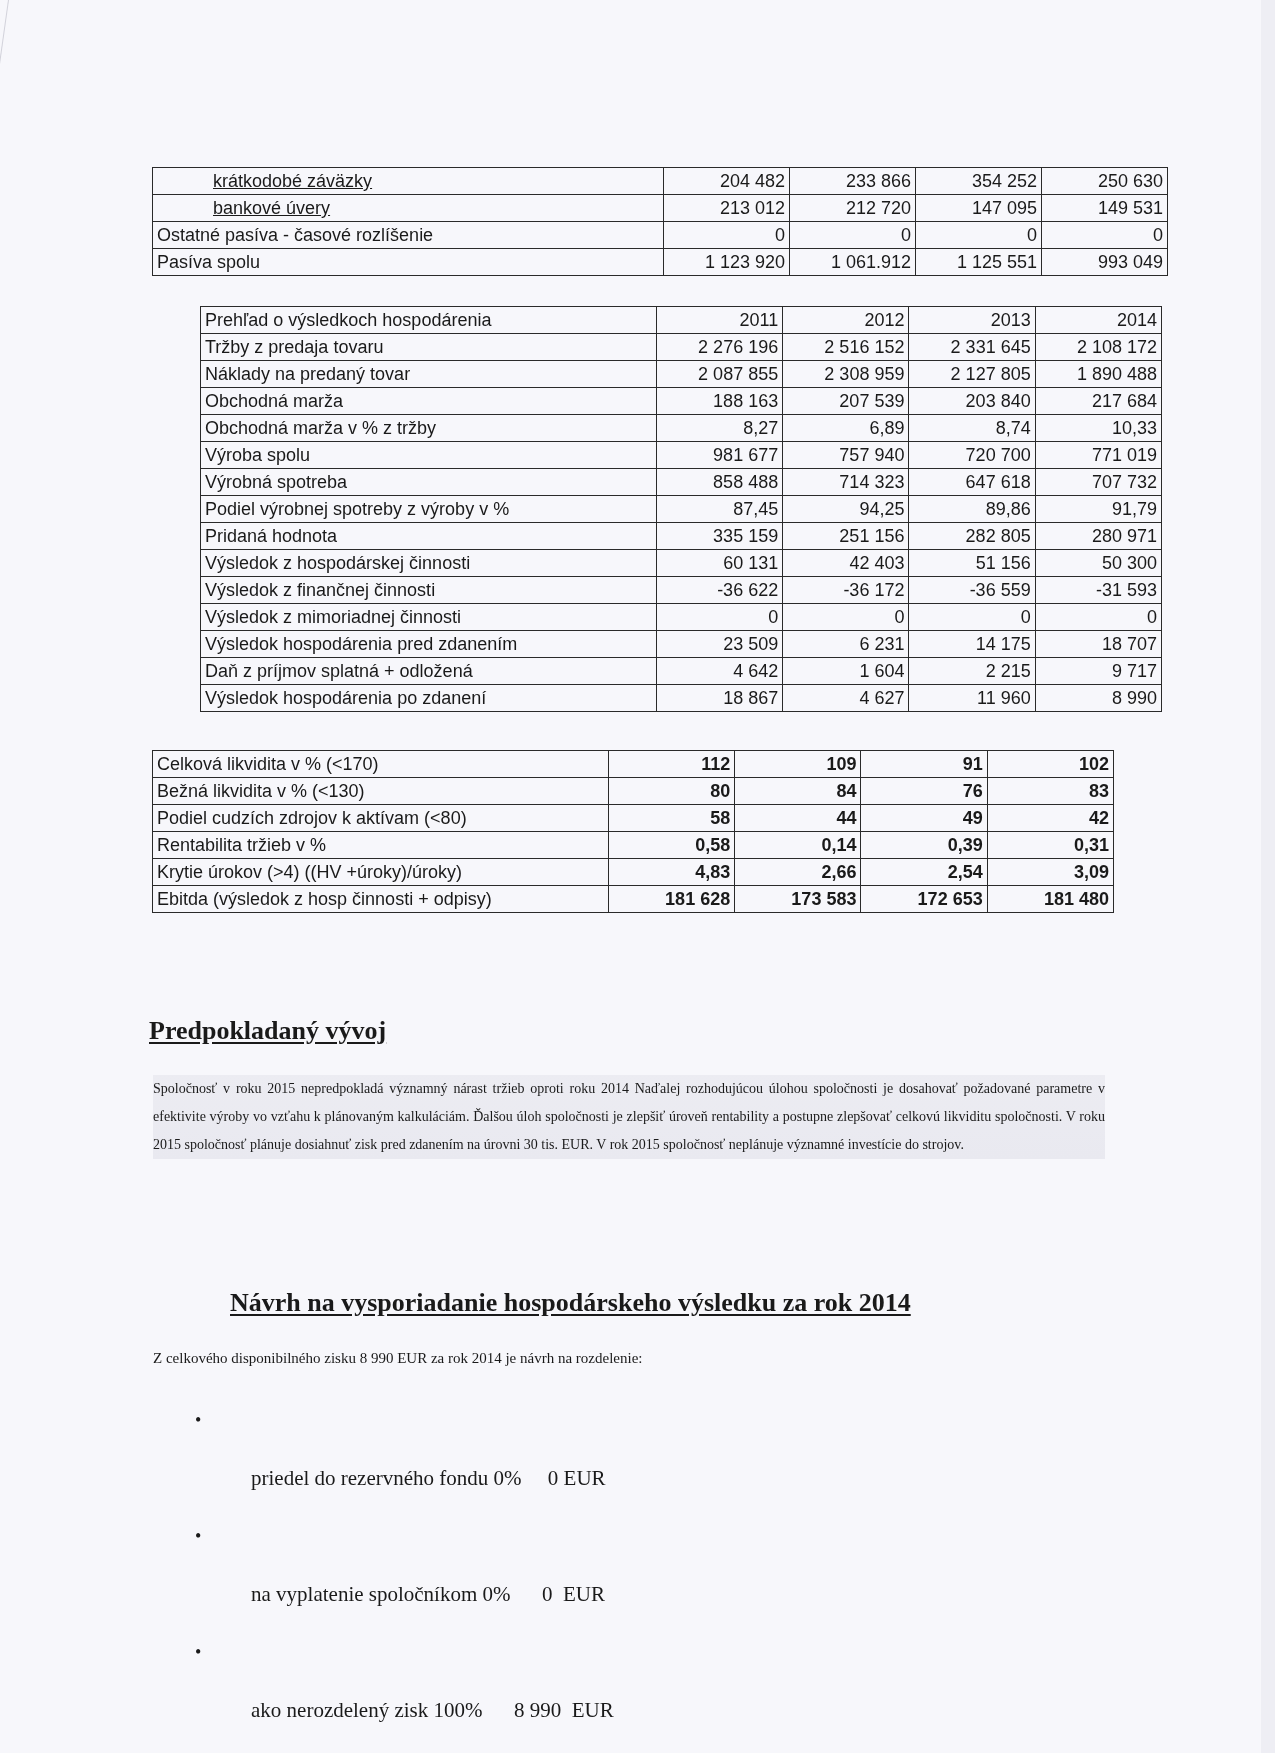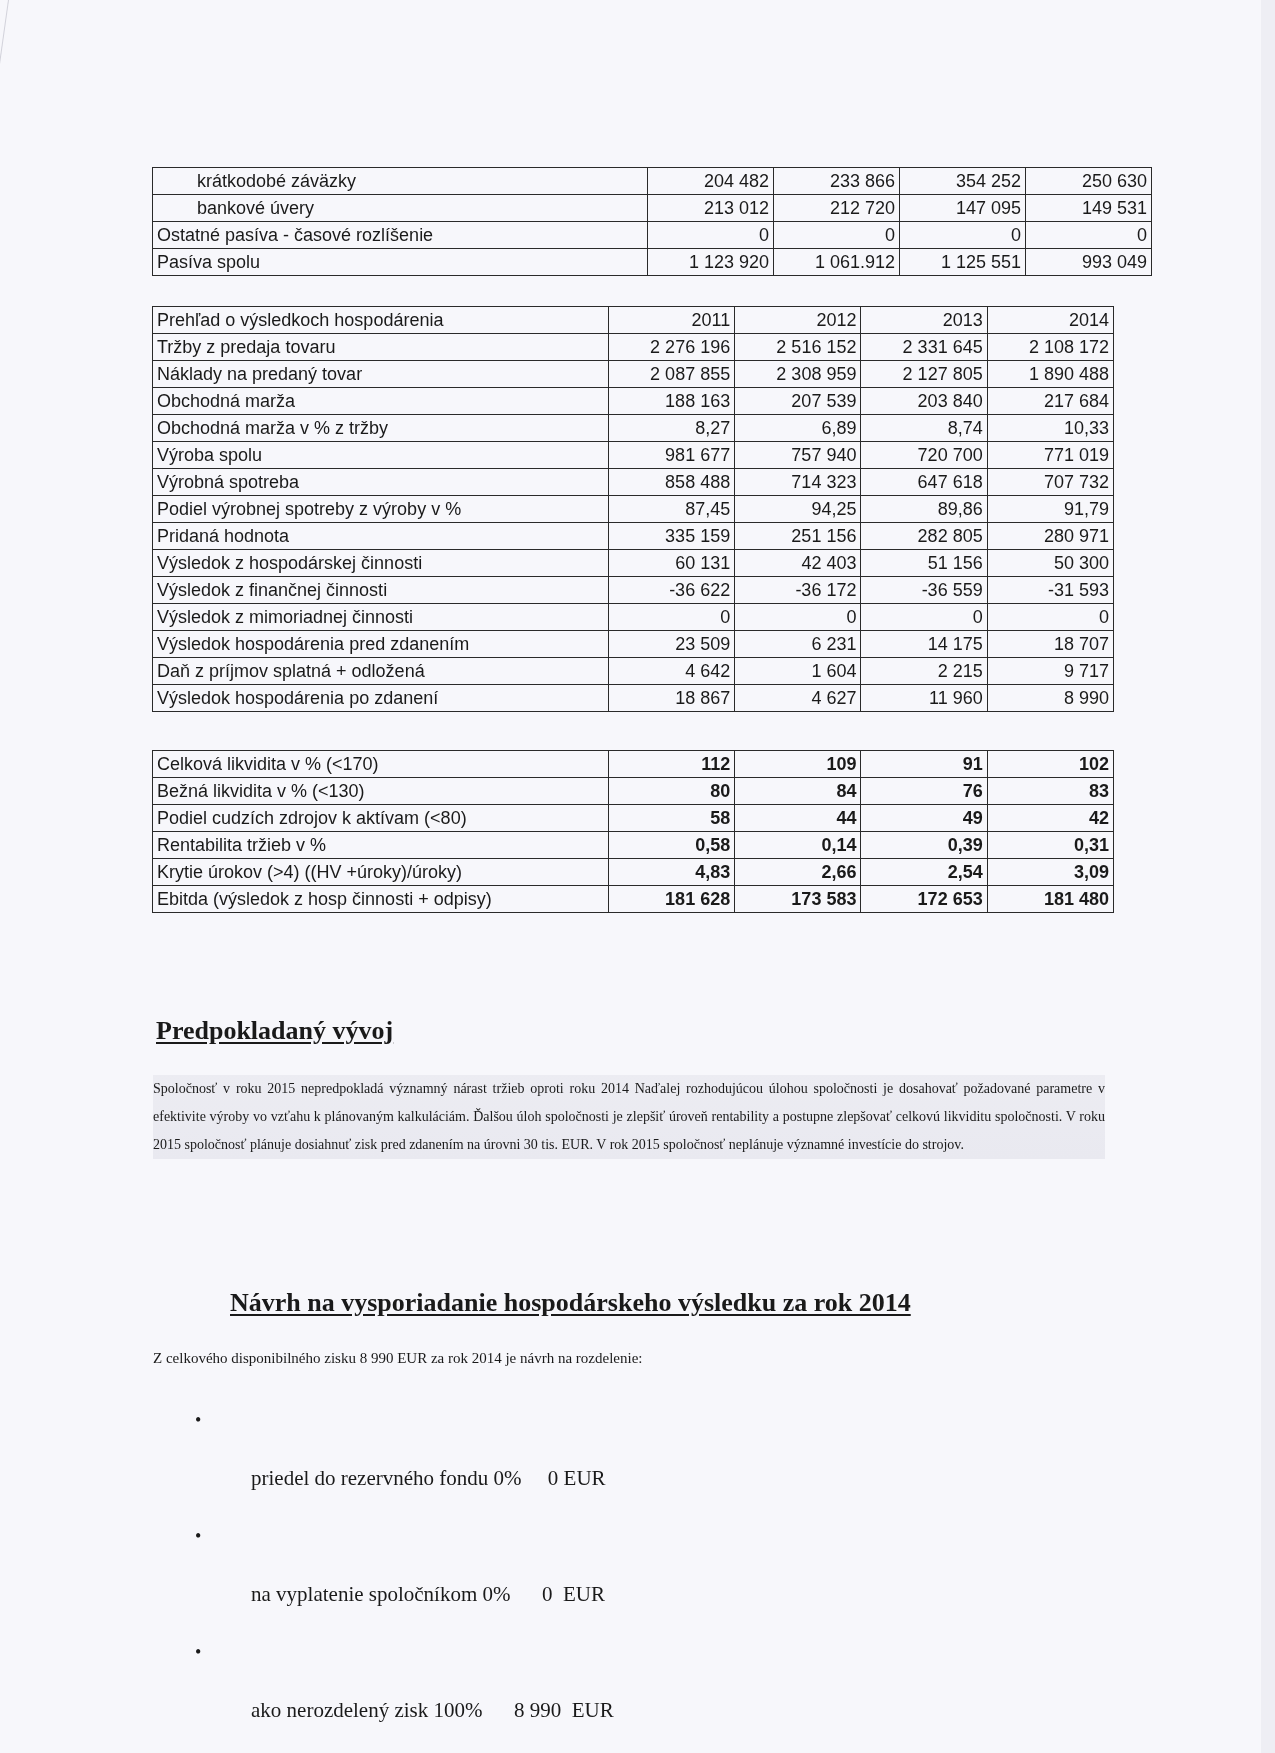--- a/index.html
+++ b/index.html
@@ -25,32 +25,32 @@
     font-size: 18px;
     table-layout: fixed;
   }
   table.fin td {
     border: 1px solid #2a2a2a;
     height: 26px; padding: 0 4px;
     line-height: 26px; white-space: nowrap; overflow: hidden;
   }
   table.fin td.label { width: 446px; text-align: left; }
   table.fin td.num { width: 117px; text-align: right; }
-  table.fin td.indent { padding-left: 44px; }
+  table.fin td.indent { padding-left: 60px; text-decoration: underline; }
   table.fin.bold-vals td.num { font-weight: bold; }
   #tbl-pasiva { top: 167px; }
-  #tbl-vysledky { top: 306px; }
+  #tbl-vysledky { top: 306px; margin-left: 48px; }
   #tbl-ukazovatele { top: 750px; }
 
   .sec-title {
     position: absolute; font-family: "Liberation Serif", serif;
     font-weight: bold; font-size: 26px; text-decoration: underline;
     text-underline-offset: 3px; margin: 0;
   }
-  #title-vyvoj { left: 156px; top: 1016px; }
+  #title-vyvoj { left: 149px; top: 1016px; }
   #title-navrh { left: 230px; top: 1288px; }
 
   .para {
     position: absolute; left: 153px; top: 1075px; width: 952px;
     font-family: "Liberation Serif", serif; font-size: 14px; line-height: 28px;
     text-align: justify; margin: 0;
     background: linear-gradient(#ececf2, #e9e9f0);
   }
   .intro {
     position: absolute; left: 153px; top: 1350px;

